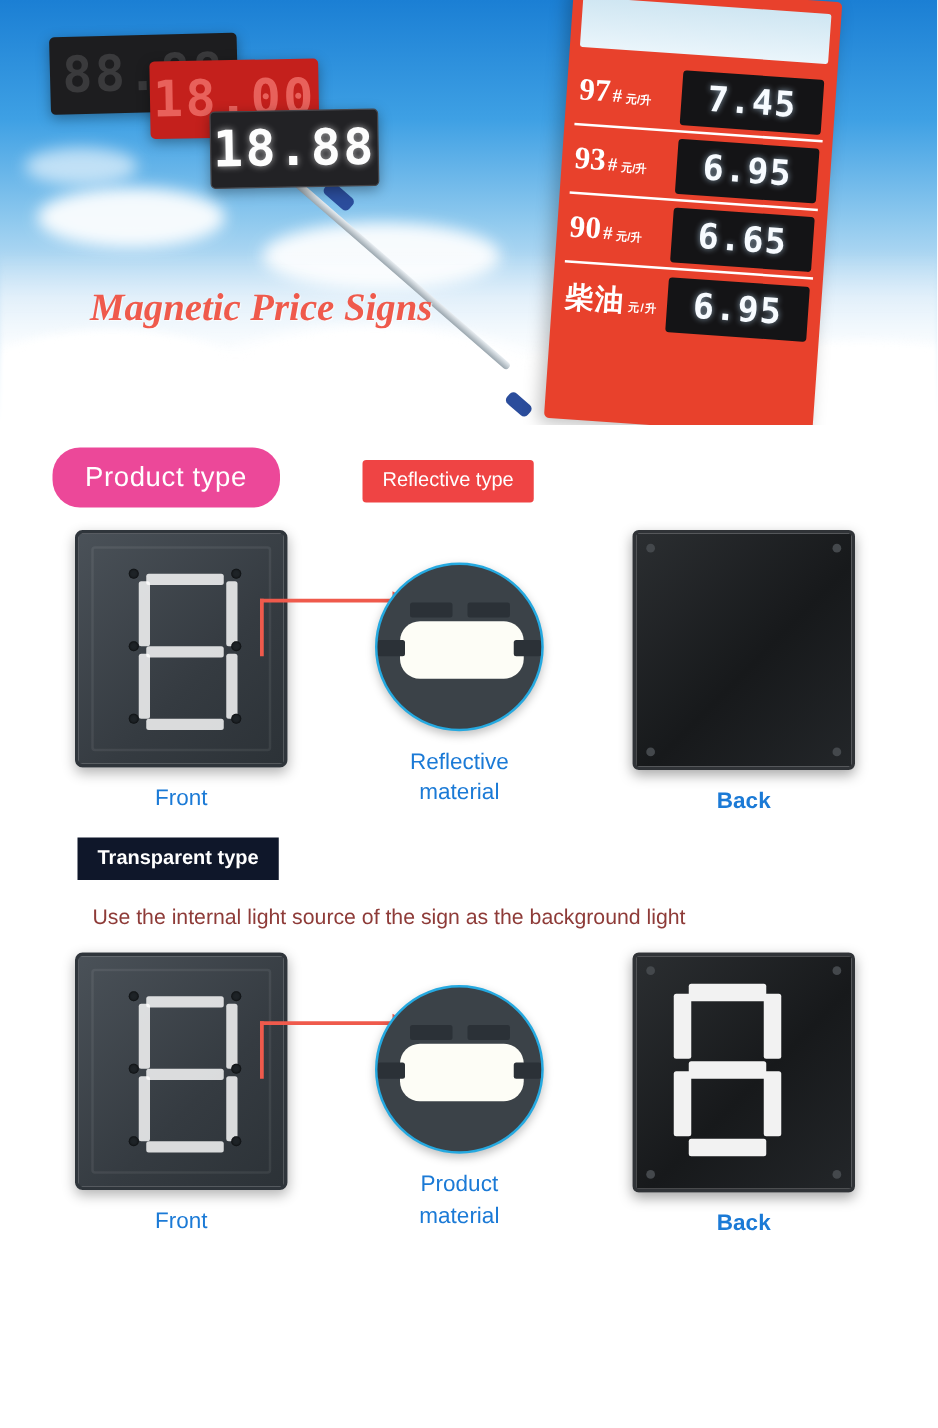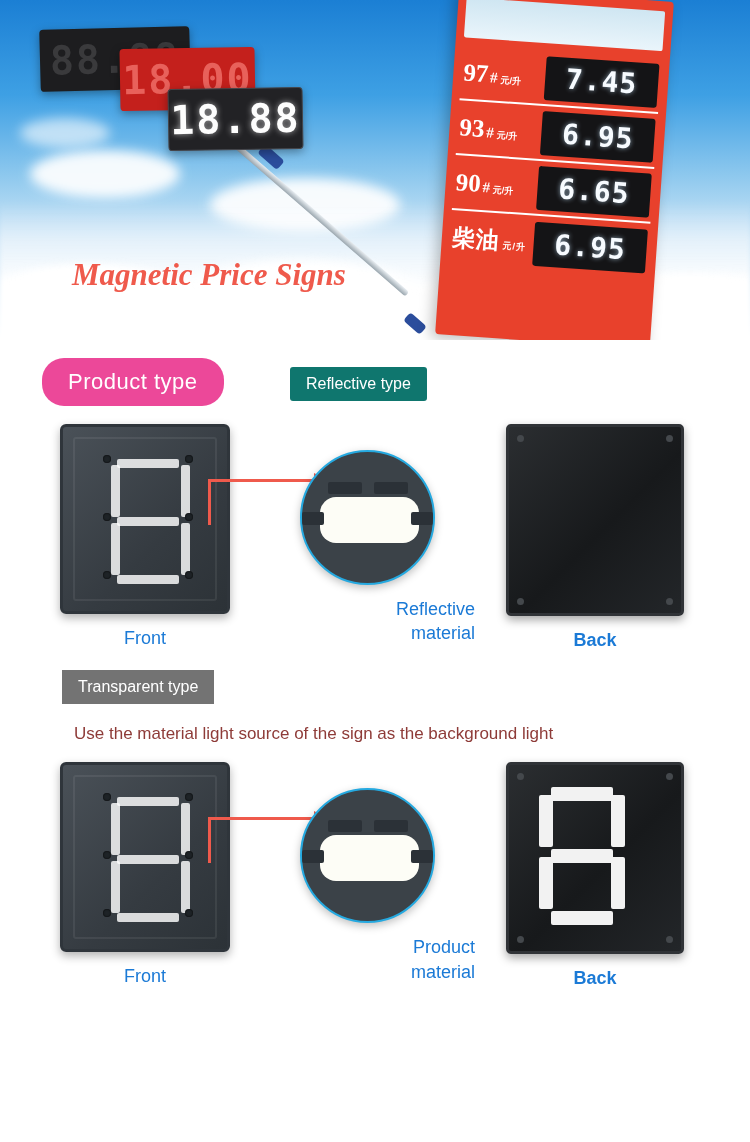--- a/index.html
+++ b/index.html
@@ -133,64 +133,63 @@
   }
   .hero-title {
     position: absolute;
     left: 72px; top: 228px;
     color: #ef5a4c;
     font-family: "Liberation Serif", serif;
     font-style: italic;
     font-weight: bold;
     font-size: 31px;
     text-shadow: 1px 1px 0 rgba(255,255,255,.6);
-    margin-top: 29px;
   }
 
   
   .content { position: relative; padding: 0 0 10px 0; }
 
   .section-pill {
     display: inline-block;
     margin: 18px 0 0 42px;
     background: #ec4899;
     color: #fff;
     font-size: 22px;
     padding: 11px 26px;
     border-radius: 22px;
     letter-spacing: .5px;
   }
   .sub-pill {
     display: inline-block;
     margin: 18px 0 0 62px;
-    background: #0f766e;
+    background: #ef4444;
     color: #fff;
     font-size: 16px;
     padding: 8px 16px;
     border-radius: 3px;
   }
-  .sub-pill.flat { border-radius: 0; background: #737373; }
+  .sub-pill.flat { border-radius: 0; background: #0f172a; font-weight: bold; }
   .desc {
     margin: 20px 0 0 62px;
     color: #b5343a;
     font-size: 17px;
   }
   .desc.dark { color: #8e3b38; margin-left: 74px; }
 
   .row {
     display: flex;
     align-items: flex-start;
     justify-content: flex-start;
     margin-top: 18px;
     padding: 0 30px;
     position: relative;
   }
   .cell { position: relative; text-align: center; }
   .cell-front { width: 230px; }
-  .cell-mid   { width: 215px; text-align: right; }
+  .cell-mid   { width: 215px; }
   .cell-back  { width: 240px; font-weight: bold; }
 
   .caption {
     color: #1b7ad6;
     font-size: 18px;
     margin-top: 12px;
     line-height: 1.35;
   }
 
   
@@ -408,21 +407,21 @@
           <div class="scr" style="left:8px; bottom:8px;"></div>
           <div class="scr" style="right:8px; bottom:8px;"></div>
         </div>
         <div class="caption">Back</div>
       </div>
 
     </div>
 
     
     <div class="sub-pill flat">Transparent type</div>
-    <div class="desc dark">Use the material light source of the sign as the background light</div>
+    <div class="desc dark">Use the internal light source of the sign as the background light</div>
 
     <div class="row">
 
       <div class="cell cell-front">
         <div class="module">
           <div class="seg seg-h s-top"></div>
           <div class="seg seg-h s-mid"></div>
           <div class="seg seg-h s-bot"></div>
           <div class="seg seg-v s-tl"></div>
           <div class="seg seg-v s-tr"></div>

